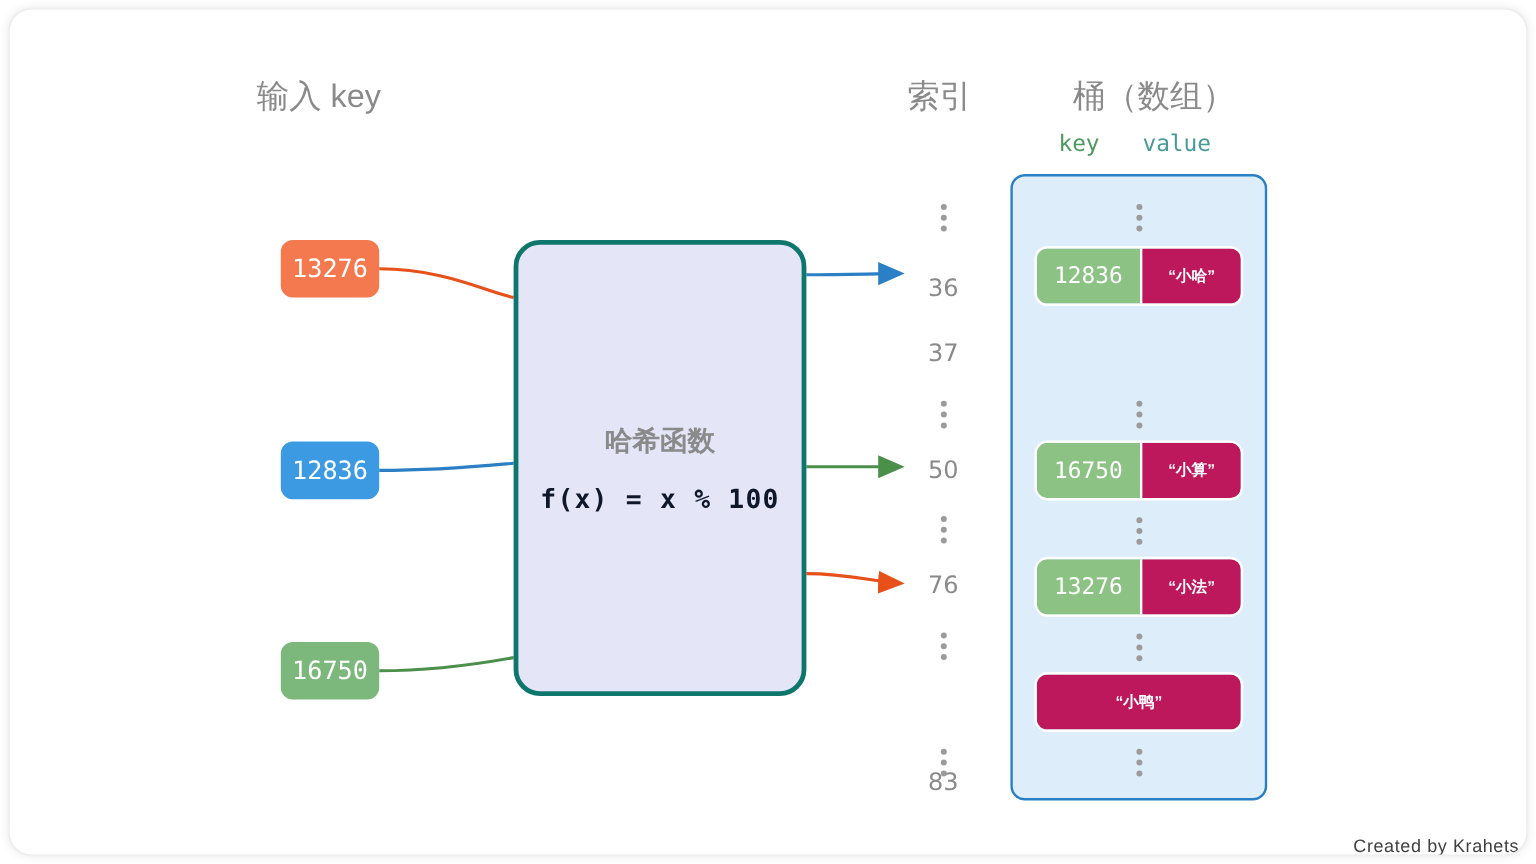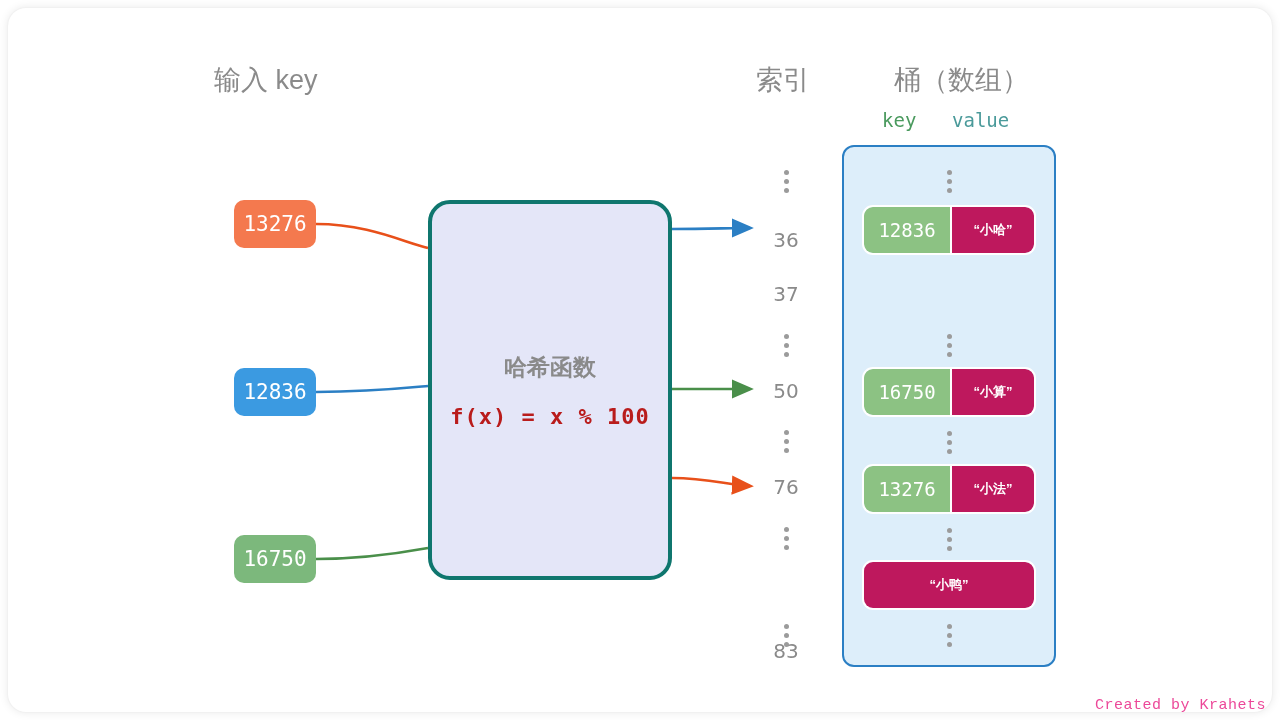--- a/index.html
+++ b/index.html
@@ -76,21 +76,21 @@
     text-align: center;
     color: #8a8a8a;
     font-size: 23px;
     font-weight: bold;
   }
   #hash-formula {
     position: absolute;
     width: 100%;
     top: 200px;
     text-align: center;
-    color: #b91c1c;
+    color: #0f172a;
     font-family: "DejaVu Sans Mono", monospace;
     font-size: 22px;
     font-weight: bold;
     letter-spacing: 1px;
   }
 
   
   .index-label {
     color: #8a8a8a;
     font-size: 20px;
@@ -165,22 +165,22 @@
     width: 5px;
     height: 5px;
     margin: 4px auto;
     border-radius: 50%;
     background: #9b9b9b;
   }
 
   #footer {
     right: 22px;
     bottom: 14px;
-    color: #ec4899;
-    font-family: Liberation Mono, monospace;
+    color: #404040;
+    font-family: Liberation Sans, sans-serif;
     font-size: 15px;
     letter-spacing: 0.5px;
   }
   svg#wires { position: absolute; left: 0; top: 0; pointer-events: none; }
 </style>
 </head>
 <body>
 
 <div id="card">
   <div id="stage">

